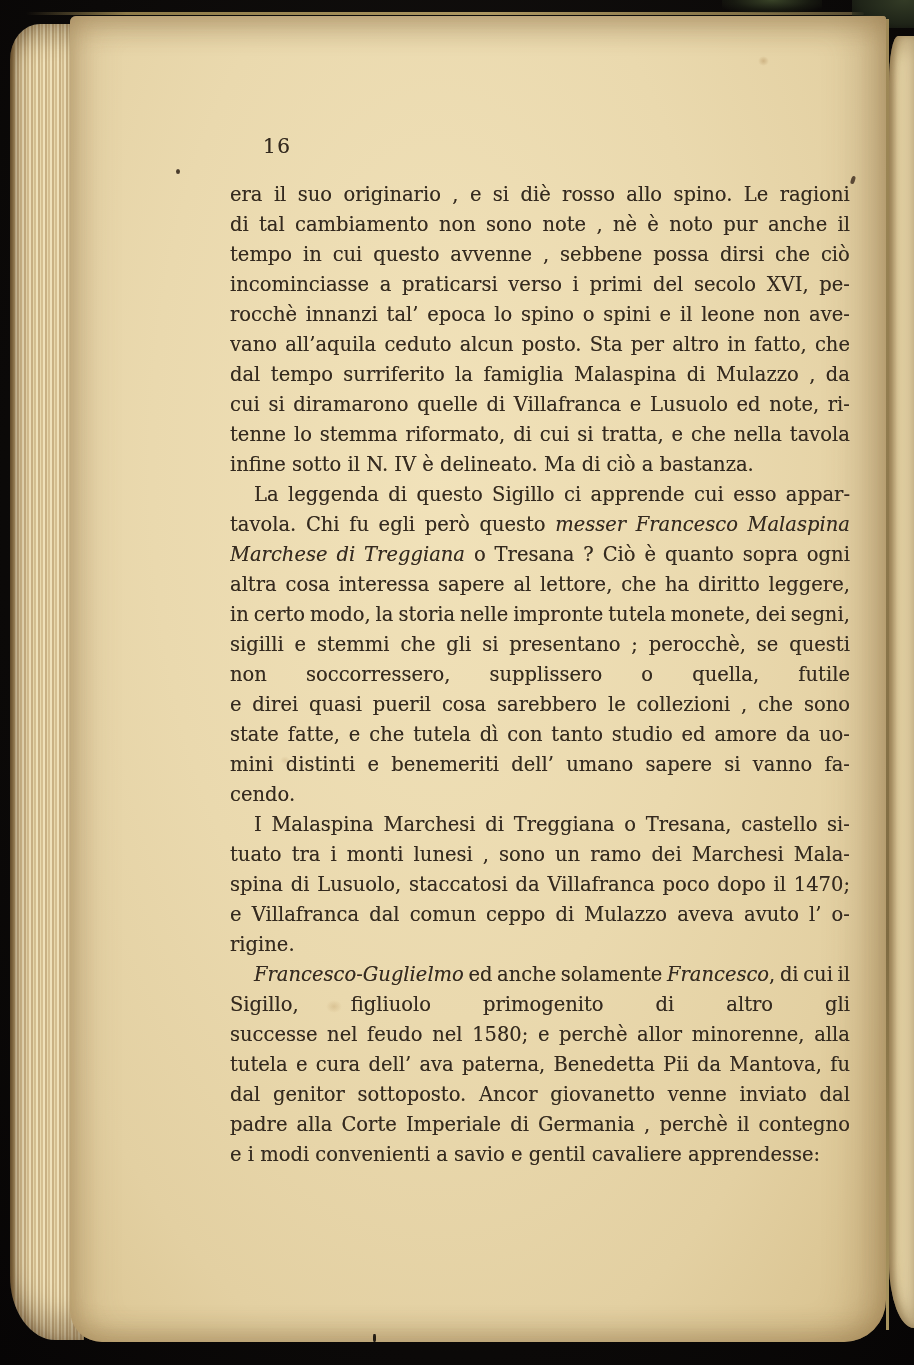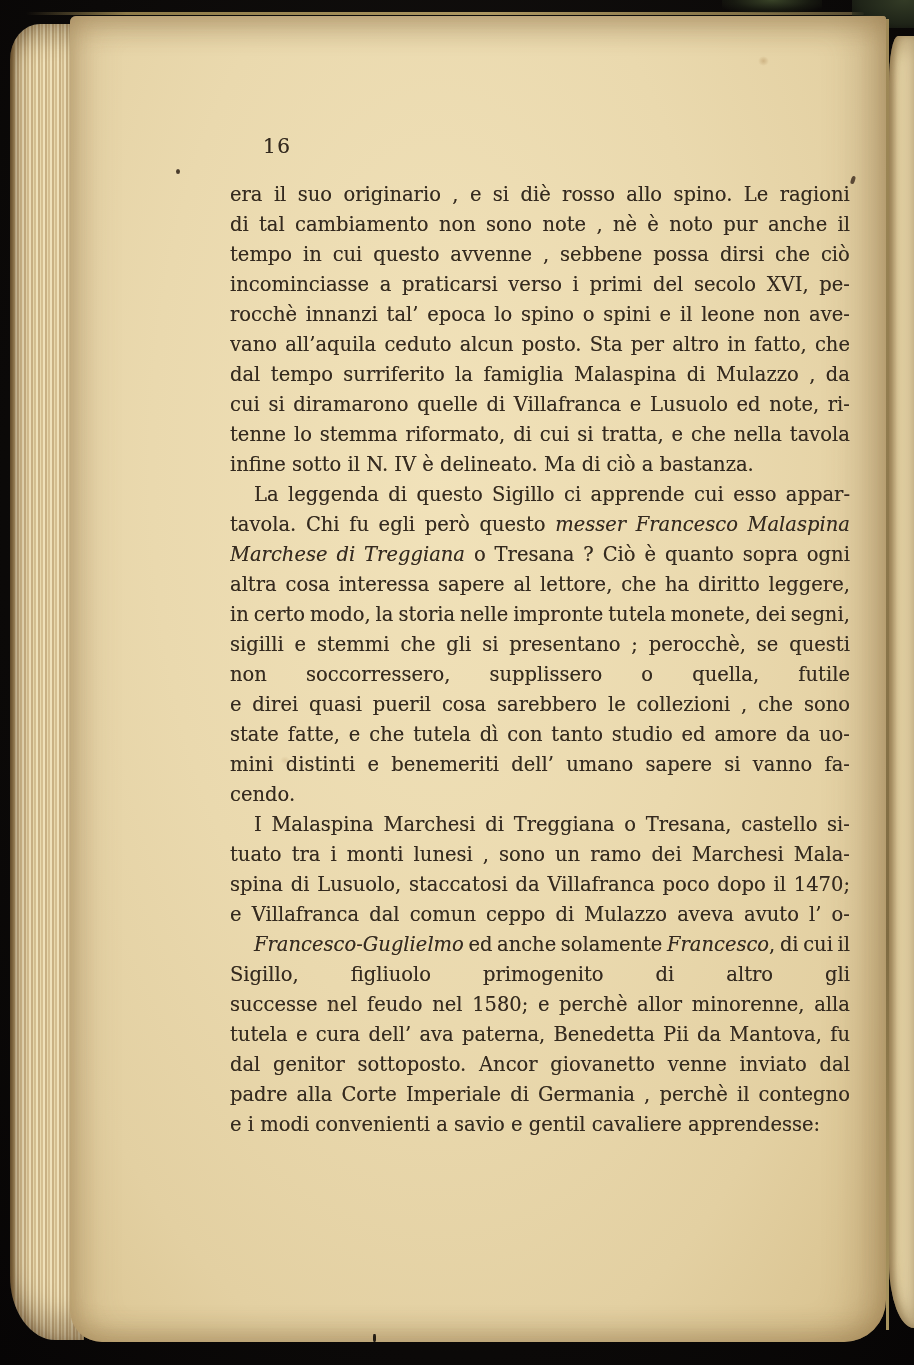--- a/index.html
+++ b/index.html
@@ -415,20 +415,21 @@
         <span class="word"><span>dal</span></span>
         <span class="word"><span>comun</span></span>
         <span class="word"><span>ceppo</span></span>
         <span class="word"><span>di</span></span>
         <span class="word"><span>Mulazzo</span></span>
         <span class="word"><span>aveva</span></span>
         <span class="word"><span>avuto</span></span>
         <span class="word"><span>l’</span></span>
         <span class="word"><span>o-</span></span>
       </div>
+      <div class="line plain"><span>rigine.</span></div>
     </div>
     <div class="paragraph">
       <div class="line indent">
         <span class="word"><span class="i">Francesco-Guglielmo</span></span>
         <span class="word"><span>ed</span></span>
         <span class="word"><span>anche</span></span>
         <span class="word"><span>solamente</span></span>
         <span class="word"><span class="i">Francesco</span><span>,</span></span>
         <span class="word"><span>di</span></span>
         <span class="word"><span>cui</span></span>

